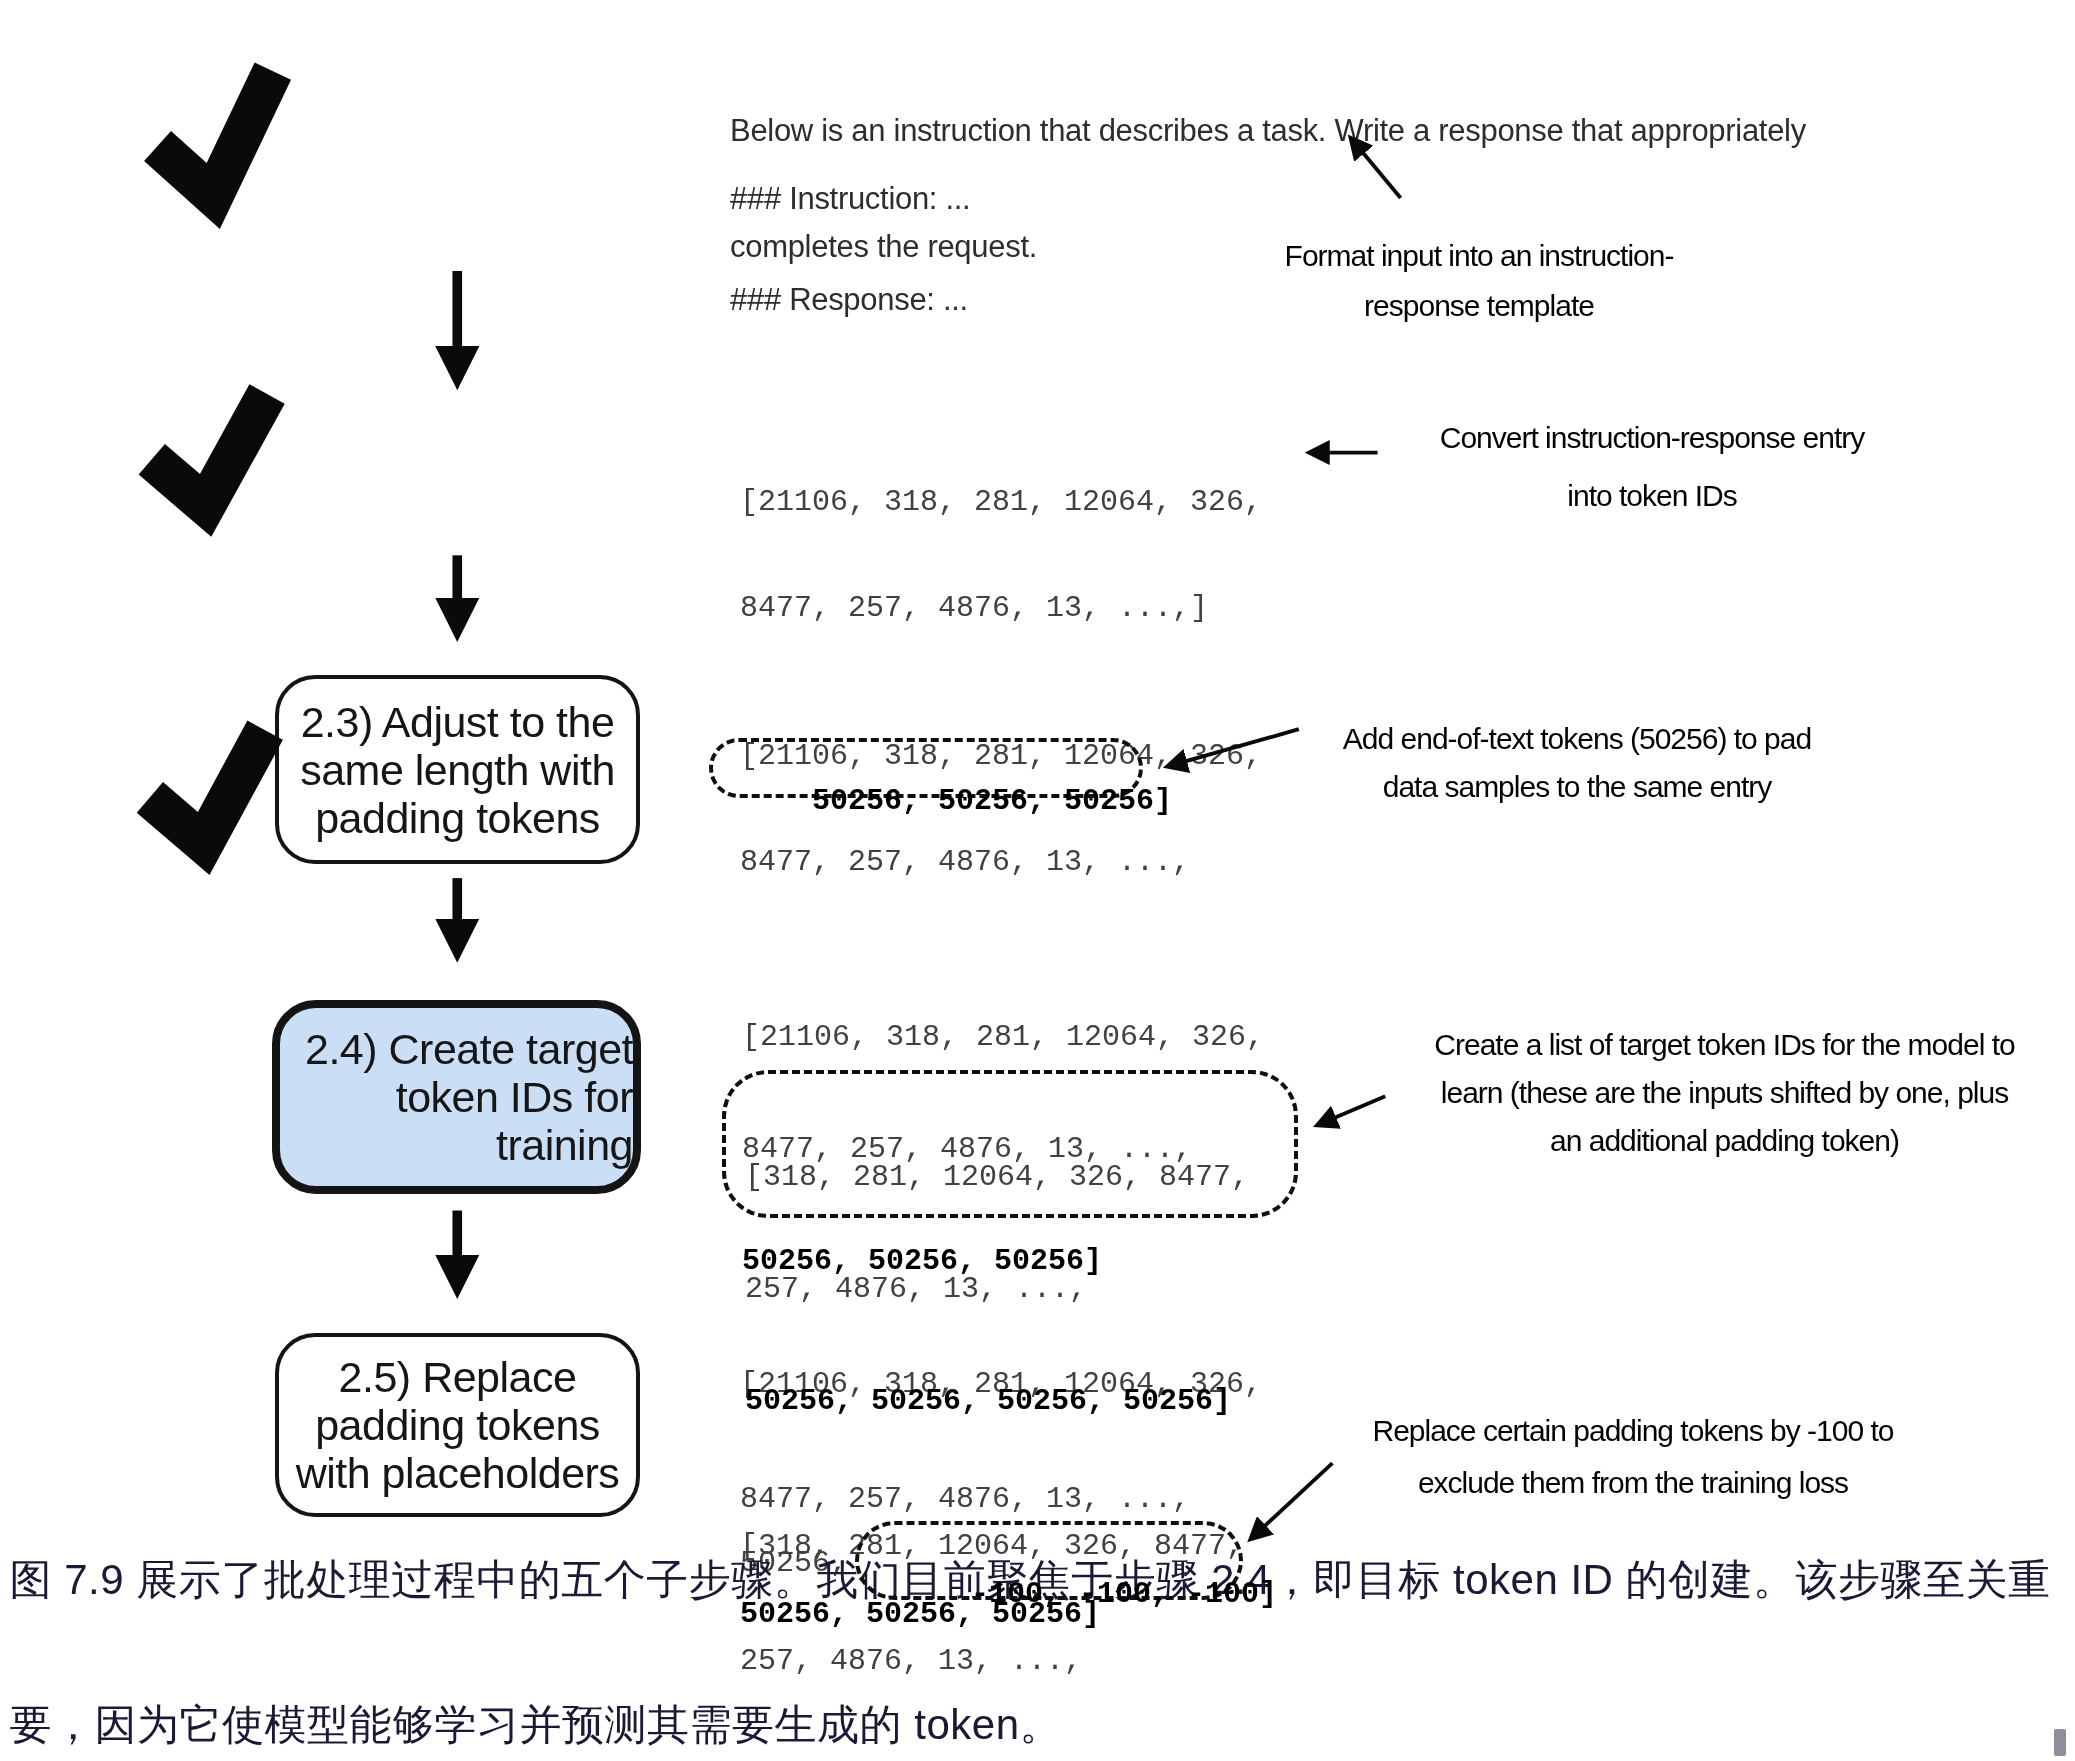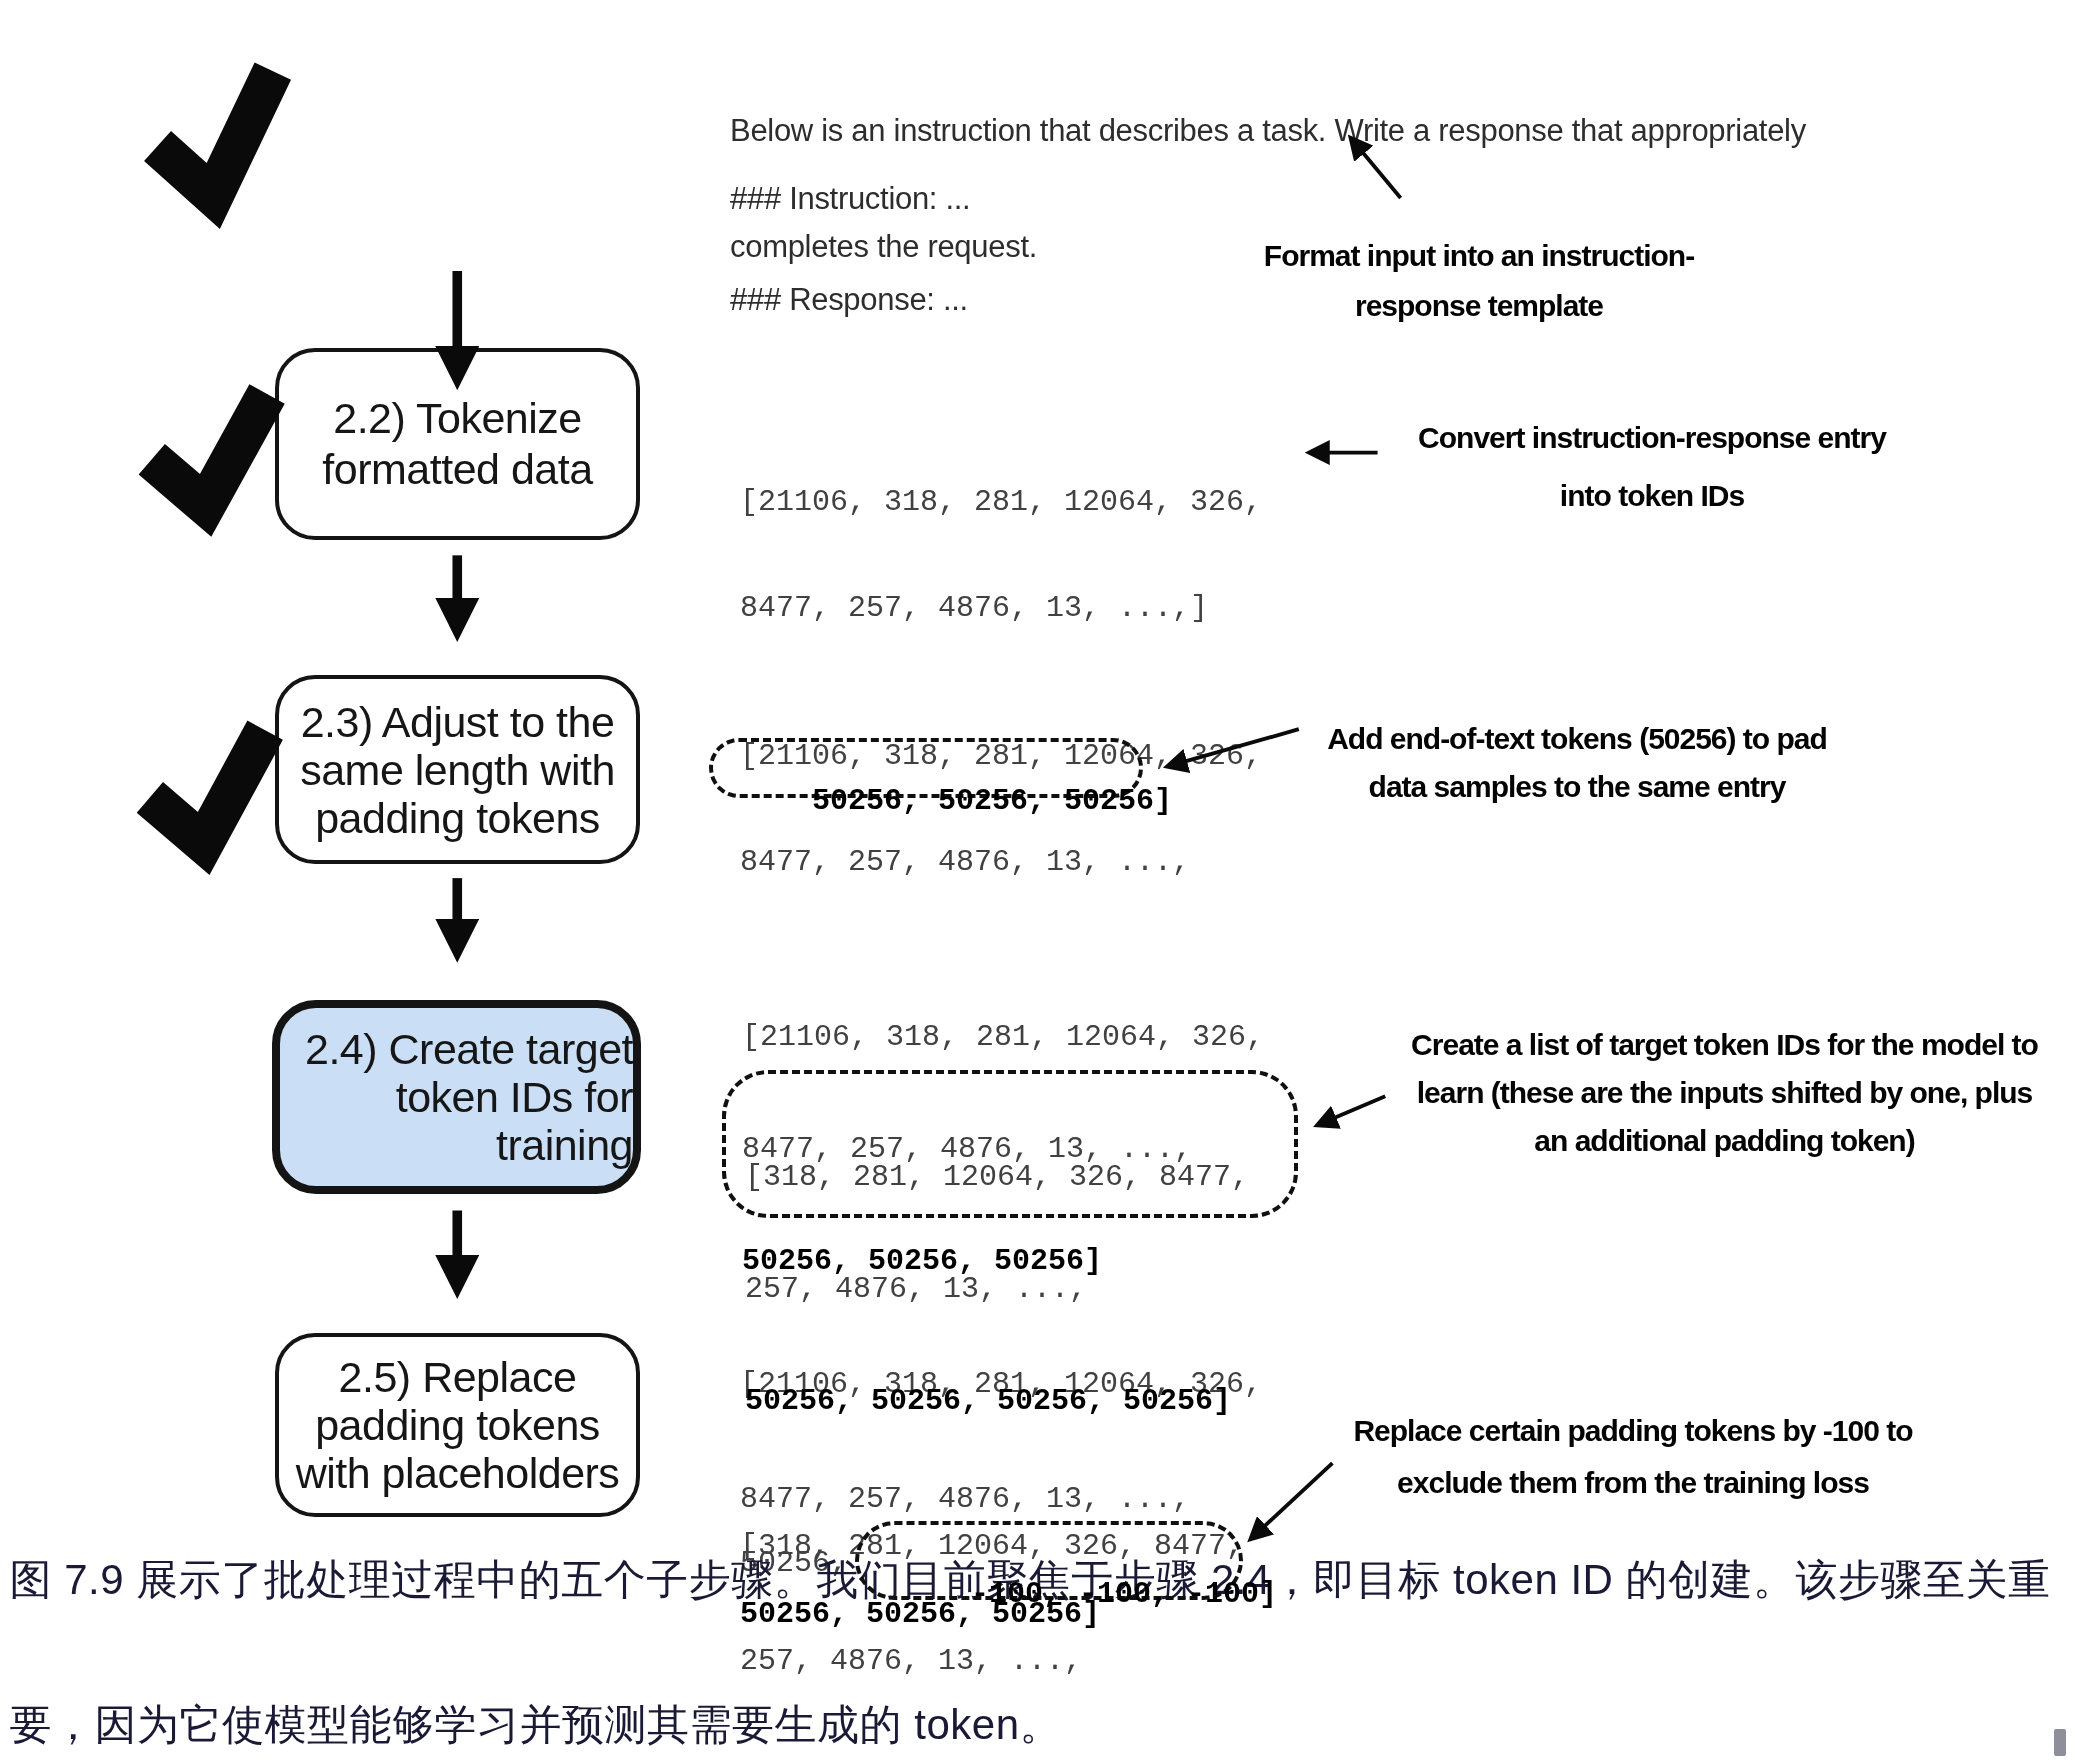--- a/index.html
+++ b/index.html
@@ -23,21 +23,21 @@
   }
   .mono .b{font-weight:700;color:#000;}
   .lh40 div{line-height:38px;}
   .lh46 div{line-height:44px;}
   .lh49 div{line-height:47px;}
   
   .plain{position:absolute;font-size:31px;color:#2d2d2d;letter-spacing:-0.3px;white-space:pre;z-index:1;}
   .plain div{line-height:44px;}
   
   .annot{
-    position:absolute;font-weight:700;font-size:30px;letter-spacing:-1px;
+    position:absolute;font-weight:400;font-size:30px;letter-spacing:-1px;
     text-align:center;color:#040404;white-space:nowrap;z-index:1;
   }
   
   .dashedbox{
     position:absolute;box-sizing:border-box;border:4.8px dashed #101010;
     background:transparent;z-index:3;
     font-family:"Liberation Mono","DejaVu Sans Mono",monospace;
     font-size:30px;color:#414141;white-space:pre;
   }
   .dashedbox .b{font-weight:700;color:#000;}
@@ -48,24 +48,20 @@
     font-family:"Liberation Sans","DejaVu Sans",sans-serif;
   }
   .artifact{position:absolute;background:#8f8f9c;border-radius:1.9px;z-index:1;}
 </style>
 </head>
 <body>
 
 <div class="canvas">
 
 
-  <div class="stepbox" style="left:275px;top:348px;width:365px;height:192px;">
-    <div>2.2) Tokenize</div>
-    <div>formatted data</div>
-  </div>
 
   <div class="stepbox" style="left:275px;top:675px;width:365px;height:189px;line-height:48px;">
     <div>2.3) Adjust to the</div>
     <div>same length with</div>
     <div>padding tokens</div>
   </div>
 
   <div class="stepbox hl" style="left:272px;top:1000px;width:369px;height:194px;line-height:48px;align-items:flex-end;">
     <div>2.4) Create target</div>
     <div>token IDs for</div>

